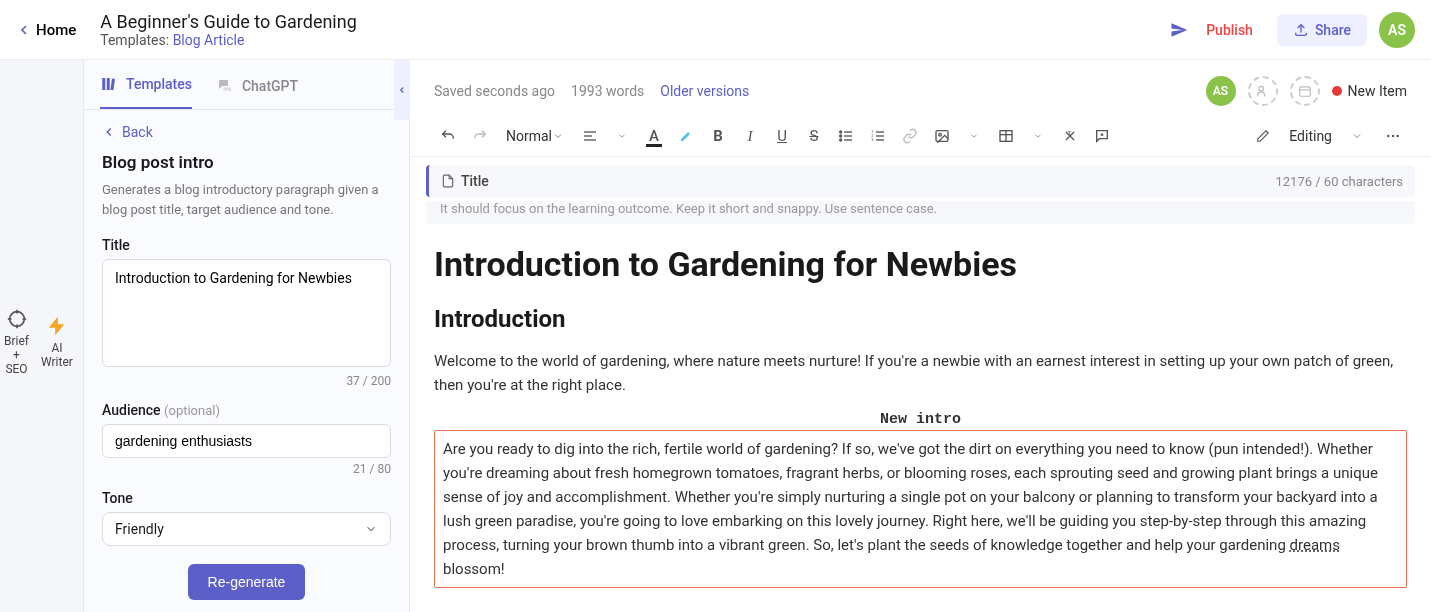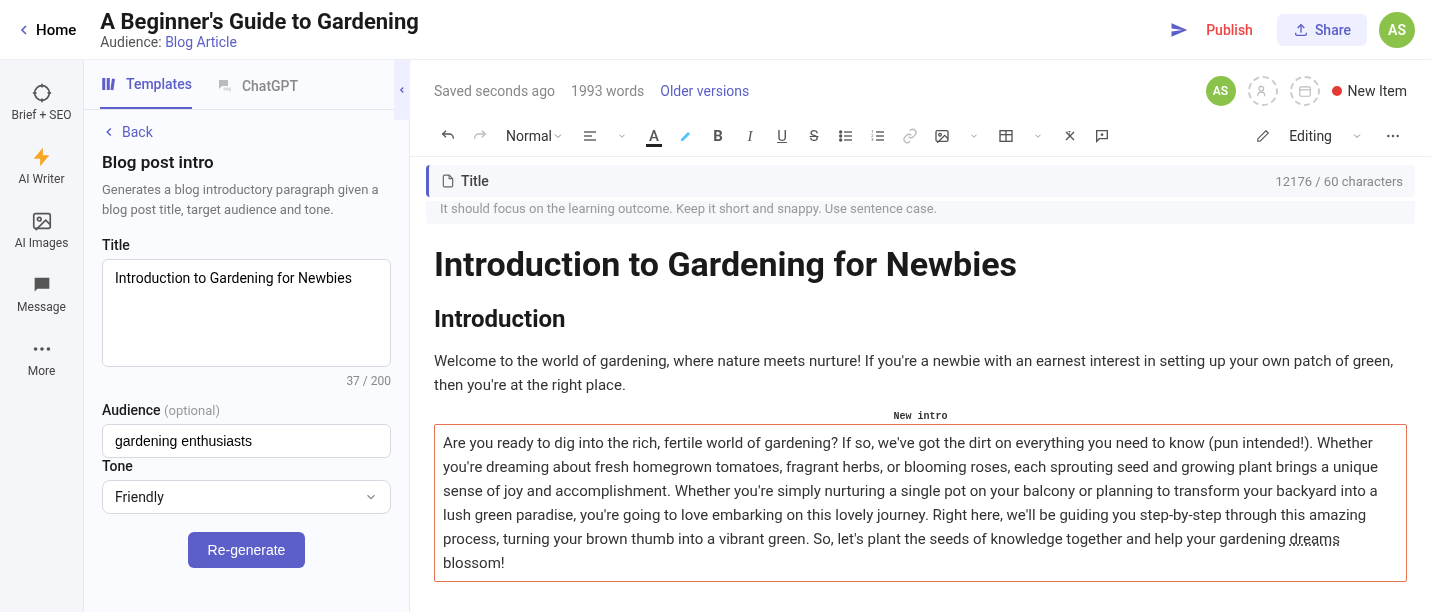--- a/index.html
+++ b/index.html
@@ -3,33 +3,33 @@
 <meta charset="utf-8">
 <style>
 * { box-sizing: border-box; margin: 0; padding: 0; }
 body { font-family: -apple-system, BlinkMacSystemFont, "Segoe UI", Roboto, sans-serif; font-size: 14px; color: #1a1a1a; background: #fff; width: 1431px; height: 612px; overflow: hidden; }
 
 
 .top-header { display: flex; align-items: center; padding: 8px 16px; border-bottom: 1px solid #eee; height: 60px; }
 .home-link { display: flex; align-items: center; color: #000000; font-weight: 500; font-size: 15px; margin-right: 24px; cursor: pointer; }
 .home-link svg { margin-right: 4px; }
 .doc-info { flex: 1; }
-.doc-title { font-size: 22px; font-weight: 700; color: #1a1a1a; }
+.doc-title { font-size: 18px; font-weight: 400; color: #1a1a1a; }
 .doc-template { font-size: 14px; color: #555; }
 .doc-template a { color: #5b5fc7; text-decoration: none; }
 .header-actions { display: flex; align-items: center; gap: 12px; }
 .publish-btn { display: flex; align-items: center; gap: 18px; color: #ef4444; font-weight: 500; cursor: pointer; padding: 8px 12px; }
 .share-btn { display: flex; align-items: center; gap: 6px; background: #eef0ff; color: #5b5fc7; font-weight: 500; padding: 8px 16px; border-radius: 6px; cursor: pointer; }
 .avatar { width: 36px; height: 36px; border-radius: 50%; background: #8bc34a; color: #fff; display: flex; align-items: center; justify-content: center; font-weight: 600; font-size: 14px; }
 
 
 .main { display: flex; height: calc(612px - 60px); }
 
 
-.left-rail { width: 84px; background: #f5f6fa; display: flex; flex-direction: column; align-items: center; padding-top: 12px; gap: 4px; border-right:1px solid #e8e8ee;}
+.left-rail { width: 84px; background: #f5f6fa; display: flex; flex-direction: row; align-items: center; padding-top: 12px; gap: 4px; border-right:1px solid #e8e8ee;}
 .rail-item { display: flex; flex-direction: column; align-items: center; gap: 4px; padding: 10px 4px; cursor: pointer; font-size: 12px; color: #444; width:100%; text-align:center;}
 .rail-item svg { width: 22px; height: 22px; }
 
 
 .sidebar { width: 326px; background: #fafbff; border-right: 1px solid #e8e8ee; display: flex; flex-direction: column; position: relative; }
 .collapse-handle { position: absolute; right: -1px; top: 0; width: 16px; height: 60px; background:#eef0ff; display:flex; align-items:center; justify-content:center; cursor:pointer; border-radius:0 4px 4px 0;}
 .tabs { display: flex; border-bottom: 1px solid #e5e5ef; padding: 0 16px; gap: 24px; height:50px; align-items:flex-end;}
 .tab { display: flex; align-items: center; gap: 8px; padding: 14px 0; font-weight: 500; color: #888; cursor: pointer; }
 .tab.active { color: #5b5fc7; border-bottom: 2px solid #5b5fc7; }
 .sidebar-body { padding: 14px 18px; overflow:auto; flex:1;}
@@ -67,41 +67,41 @@
 .title-strip { display:flex; align-items:center; background:#f7f8fb; border-left:3px solid #5b5fc7; margin:8px 16px 0; padding:8px 12px; border-radius:4px;}
 .title-strip-left{ display:flex; align-items:center; gap:6px; font-size:14px; color:#444; font-weight:500;}
 .title-strip-right{ margin-left:auto; font-size:13px; color:#888;}
 .title-hint{ margin:4px 16px 12px; padding:0 14px; font-size:13px; color:#999; background:#f7f8fb; padding-bottom:8px; border-radius:0 0 4px 4px;}
 
 
 .content { padding: 0 24px 20px; overflow:auto; flex:1;}
 .h1 { font-size: 34px; font-weight: 700; margin: 8px 0 20px; line-height:1.2;}
 .h2 { font-size: 24px; font-weight: 700; margin: 14px 0 16px; }
 .para { font-size: 15px; line-height: 1.6; color: #333; margin-bottom: 14px; }
-.new-intro-label { text-align: center; font-family: "Courier New", monospace; font-size: 10px; font-weight:700; color: #333; margin-bottom: 2px; margin-top: 12px; }
+.new-intro-label { text-align: center; font-family: "Courier New", monospace; font-size: 15px; font-weight:700; color: #333; margin-bottom: 2px; margin-top: 12px; }
 .highlight-box { border: 1.5px solid #e57350; padding: 6px 8px; border-radius: 2px; }
 .highlight-box .para { margin-bottom: 0; }
 .underline-dotted { text-decoration: underline dotted; }
 
 svg { display:block; }
 </style>
 </head>
 <body>
 
 <div class="top-header">
   <div class="home-link">
     <svg width="16" height="16" viewBox="0 0 24 24" fill="none" stroke="#5b5fc7" stroke-width="2.5">
         <polyline points="15 18 9 12 15 6"></polyline>
       </svg>
     <span>Home</span>
   </div>
   <div class="doc-info">
     <div class="doc-title">A Beginner's Guide to Gardening</div>
     <div class="doc-template">
-      <span>Audience:</span>
+      <span>Templates:</span>
       <a>Blog Article</a>
     </div>
   </div>
   <div class="header-actions">
     <div class="publish-btn">
       <svg width="18" height="18" viewBox="0 0 24 24" fill="#5b5fc7">
           <path d="M2 21l21-9L2 3v7l15 2-15 2v7z"></path>
         </svg>
       <span>Publish</span>
     </div>
@@ -195,20 +195,21 @@
 
       <label class="field-label">Title</label>
       <textarea class="textarea title-box" style="">Introduction to Gardening for Newbies</textarea>
       <div class="char-count">37 / 200</div>
 
       <label class="field-label">
         <span>Audience</span>
         <span class="optional">(optional)</span>
       </label>
       <input class="input" value="gardening enthusiasts" style="">
+      <div class="char-count">21 / 80</div>
 
       <label class="field-label">Tone</label>
       <div class="select">
         <span>Friendly</span>
         <svg width="14" height="14" viewBox="0 0 24 24" fill="none" stroke="#888" stroke-width="2">
             <polyline points="6 9 12 15 18 9"></polyline>
           </svg>
       </div>
 
       <button class="regenerate">Re-generate</button>

